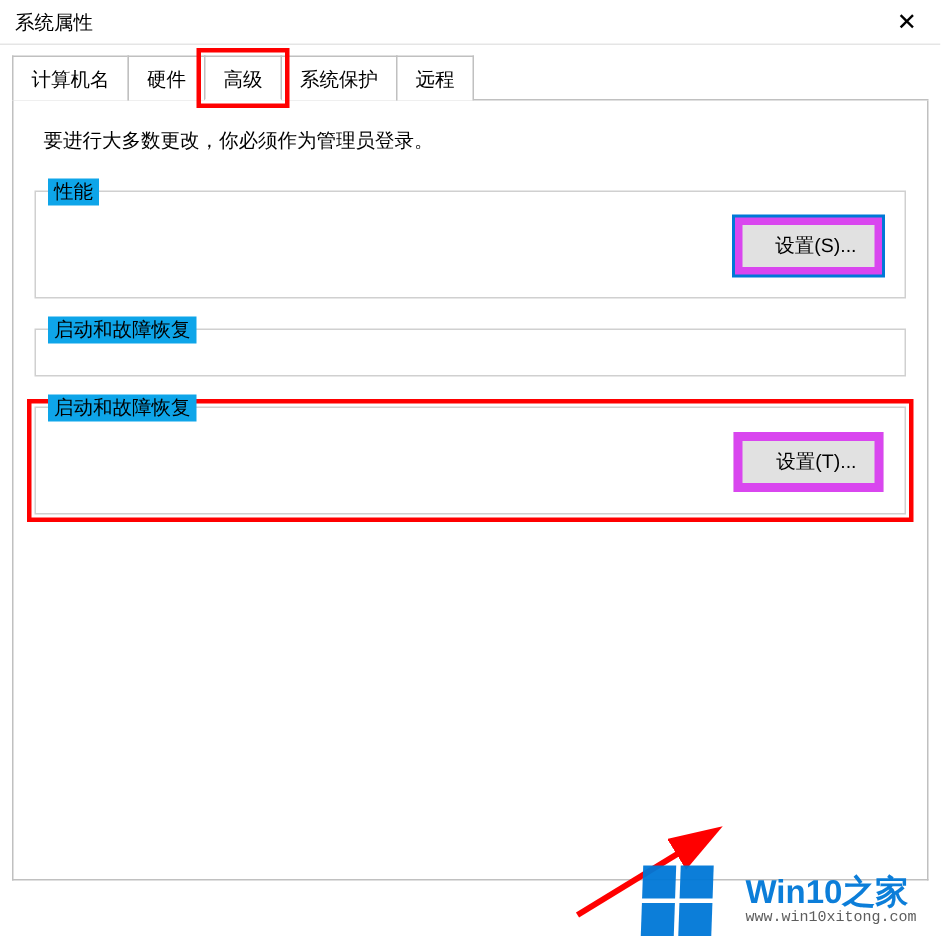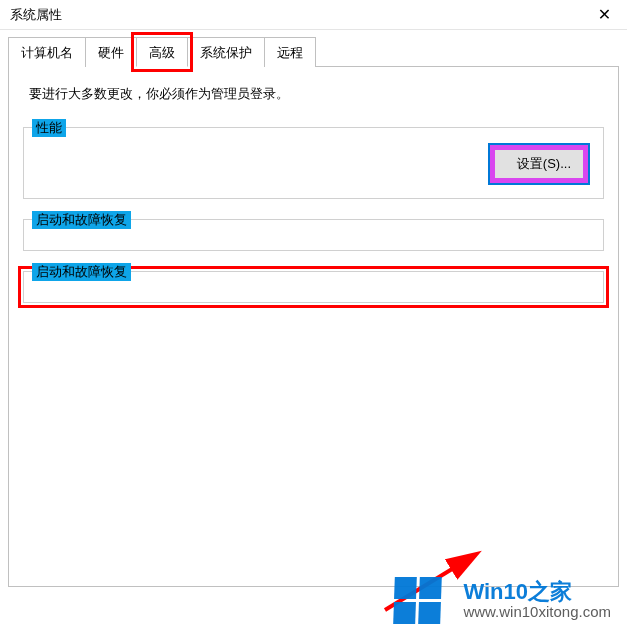--- a/index.html
+++ b/index.html
@@ -110,21 +110,21 @@
     .win-logo {
       display: grid;
       grid-template-columns: 22px 22px;
       grid-template-rows: 22px 22px;
       gap: 3px;
       transform: skewX(-2deg);
     }
     .win-logo div { background: #0078d7; }
     .wm-text { line-height: 1.1; }
     .wm-main { font-size: 22px; font-weight: bold; color: #0078d7; }
-    .wm-sub  { font-size: 15px; color: #555; }
+    .wm-sub  { font-size: 10px; color: #555; font-family: Liberation Mono, monospace; }
   </style>
 </head>
 <body>
 
 <div class="titlebar">
   <span class="titlebar-title">系统属性</span>
   <div class="close-btn">
     <span>✕</span>
   </div>
 </div>
@@ -149,20 +149,23 @@
         <span class="btn focused">设置(S)...</span>
       </div>
     </div>
 
     <div class="group">
       <span class="group-legend">启动和故障恢复</span>
     </div>
 
     <div class="group highlighted-red">
       <span class="group-legend">启动和故障恢复</span>
+      <div class="btn-row">
+        <span class="btn">设置(T)...</span>
+      </div>
     </div>
 
   </div>
 
 </div>
 
 <svg class="arrow-overlay" width="120" height="70">
   <defs>
     <marker id="ah" markerWidth="10" markerHeight="10" refX="7" refY="3" orient="auto">
       <path d="M0,0 L0,6 L9,3 z" fill="#ff0000"></path>

